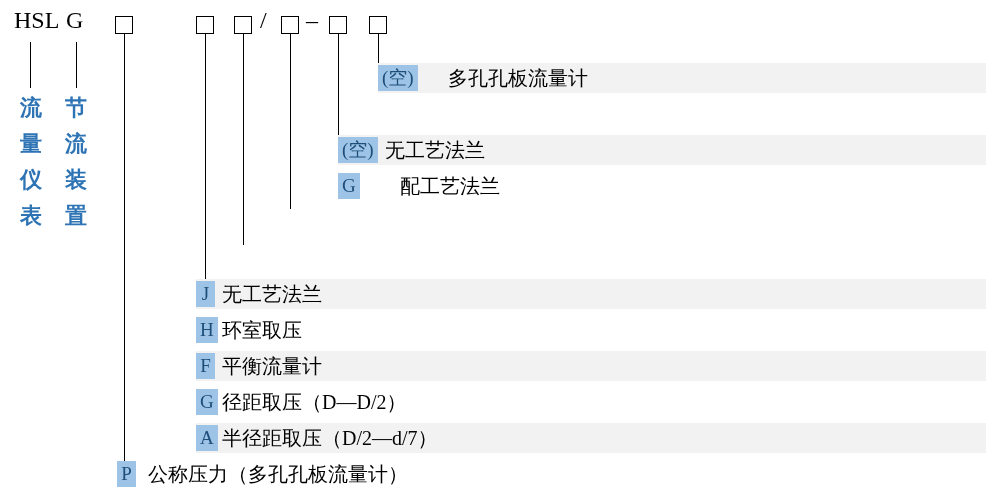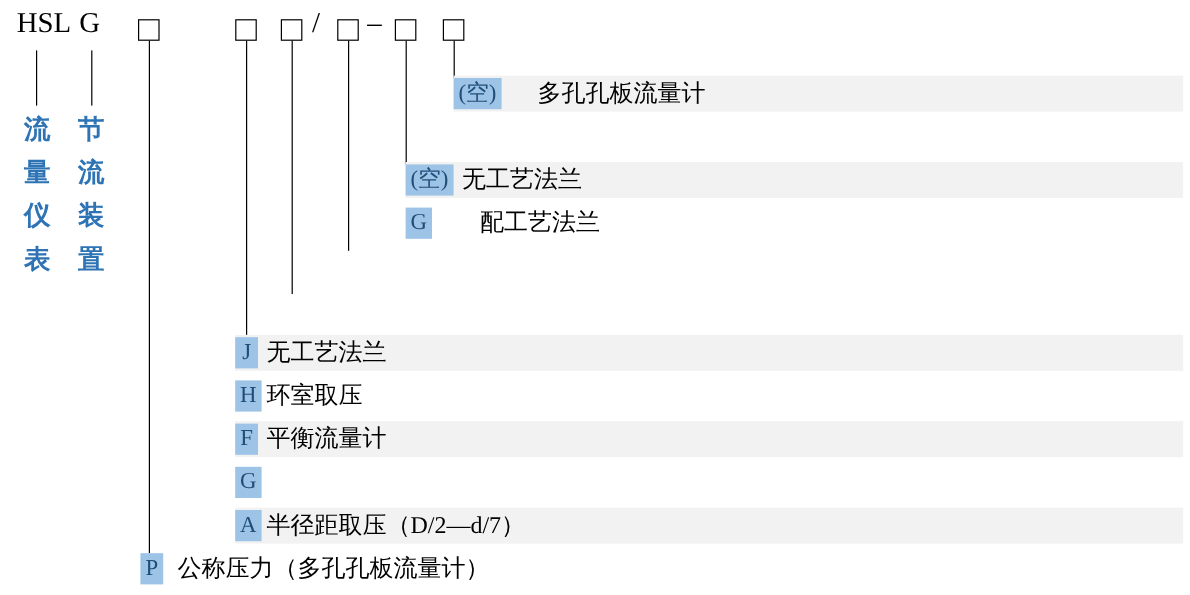--- a/index.html
+++ b/index.html
@@ -118,20 +118,21 @@
   </div>
 
   <div class="row" style="top:348px">
     <div class="stripe" style="left:196px"></div>
     <div class="badge" style="left:196px"><span>F</span><sub></sub></div>
     <div class="desc" style="left:222px">平衡流量计</div>
   </div>
 
   <div class="row" style="top:384px">
     <div class="badge" style="left:196px"><span>G</span><sub></sub></div>
+    <div class="desc" style="left:222px">径距取压（D—D/2）</div>
   </div>
 
   <div class="row" style="top:420px">
     <div class="stripe" style="left:196px"></div>
     <div class="badge" style="left:196px"><span>A</span><sub></sub></div>
     <div class="desc" style="left:222px">半径距取压（D/2—d/7）</div>
   </div>
 
   <div class="row" style="top:456px">
     <div class="badge" style="left:117px"><span>P</span><sub></sub></div>

